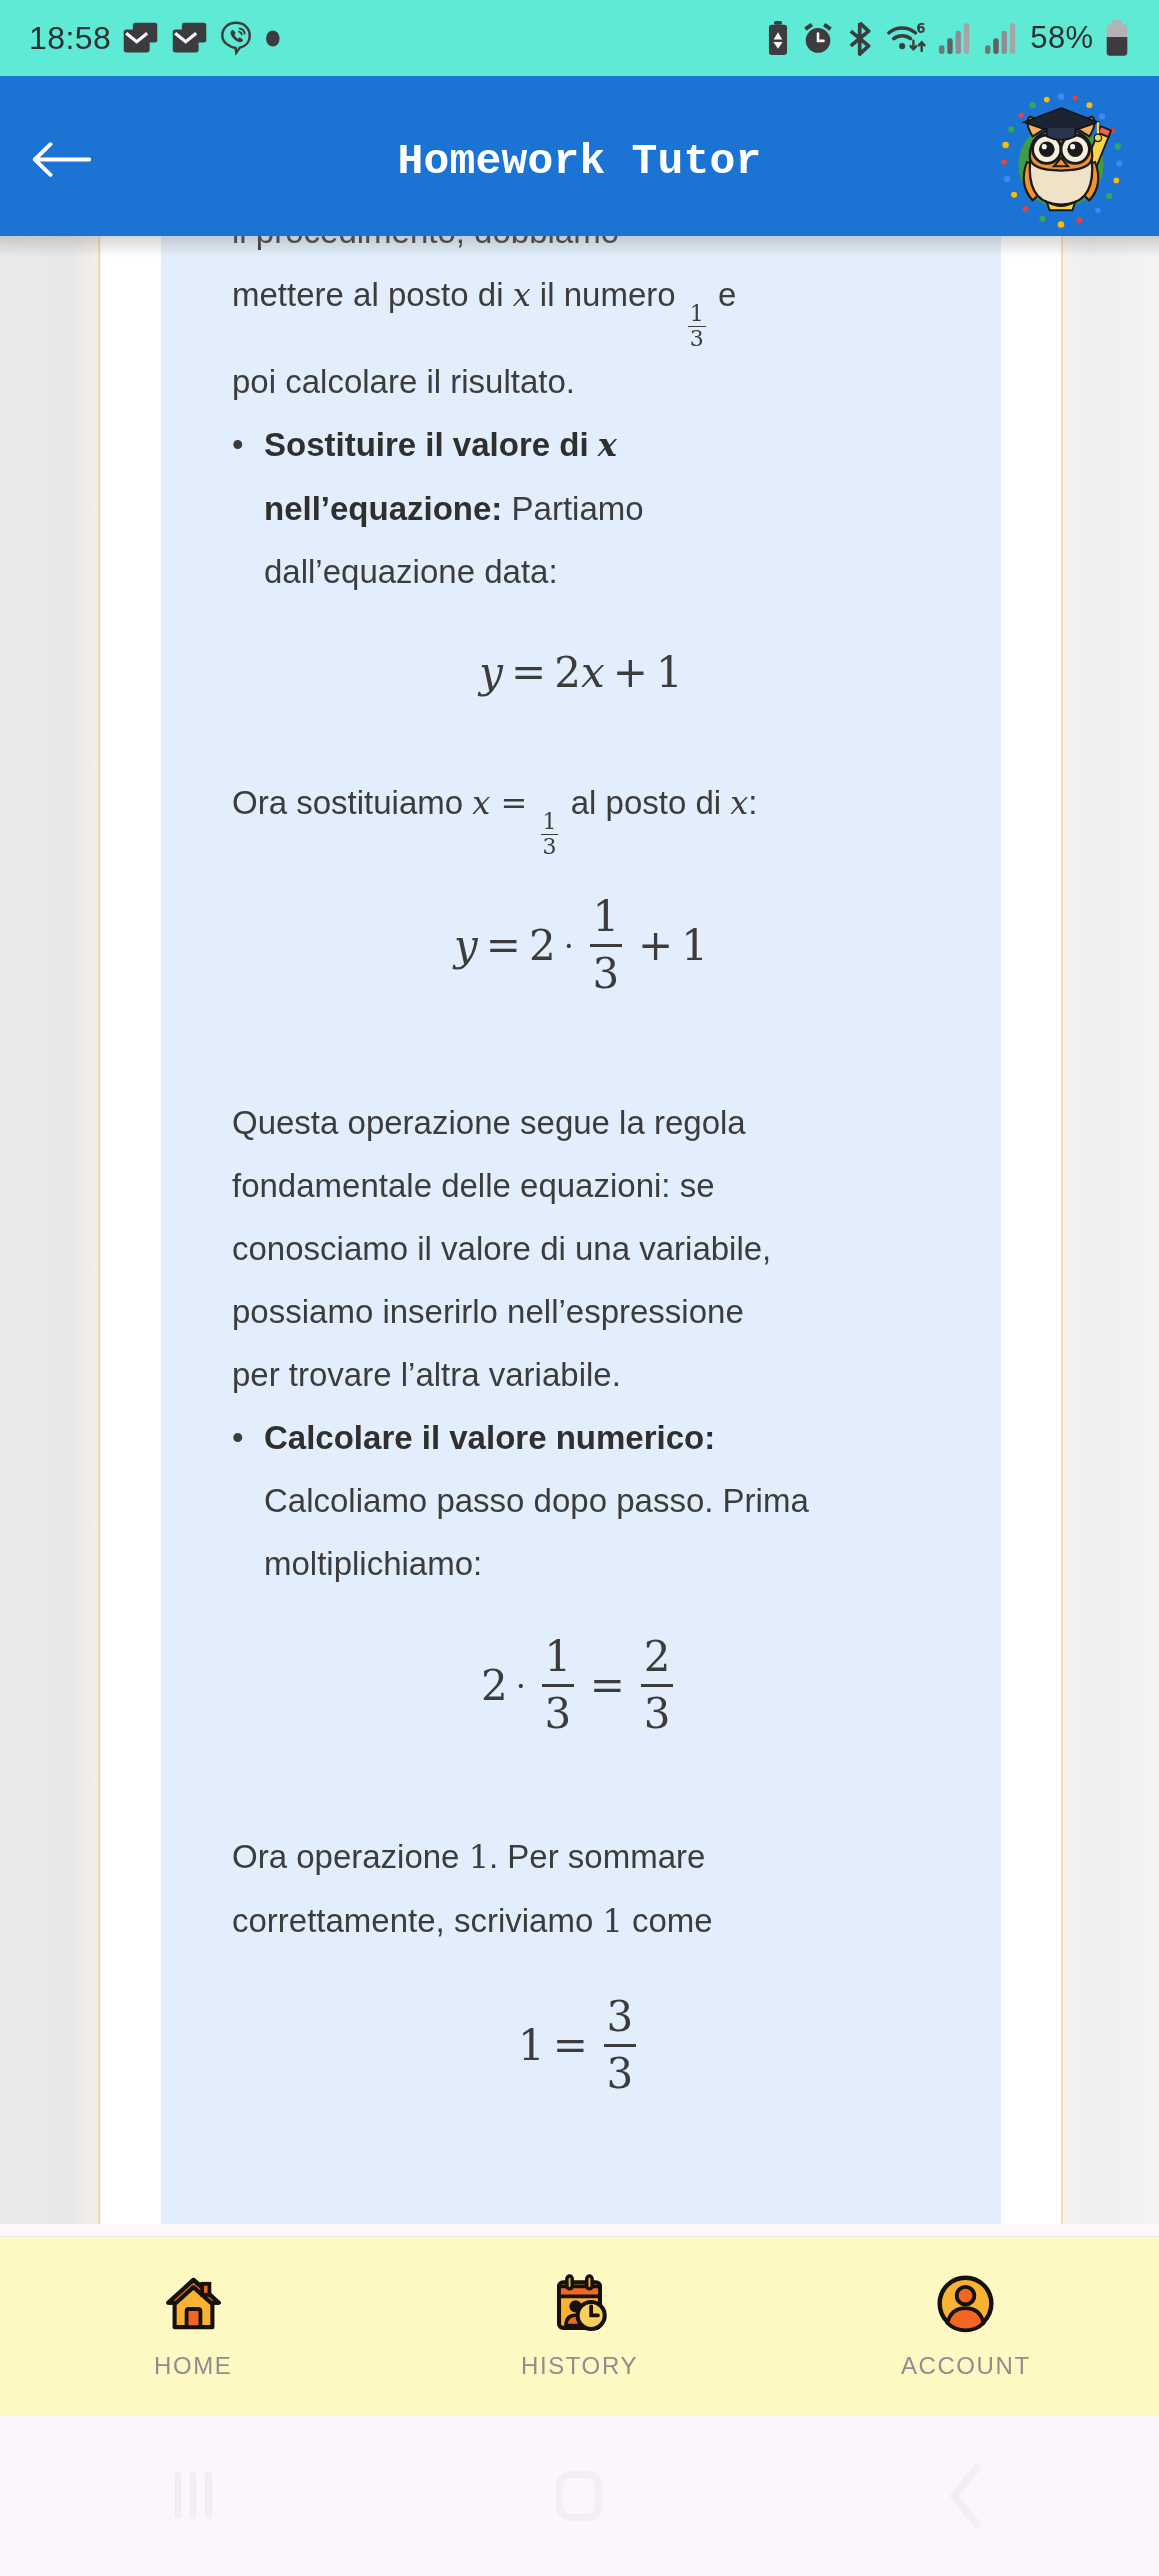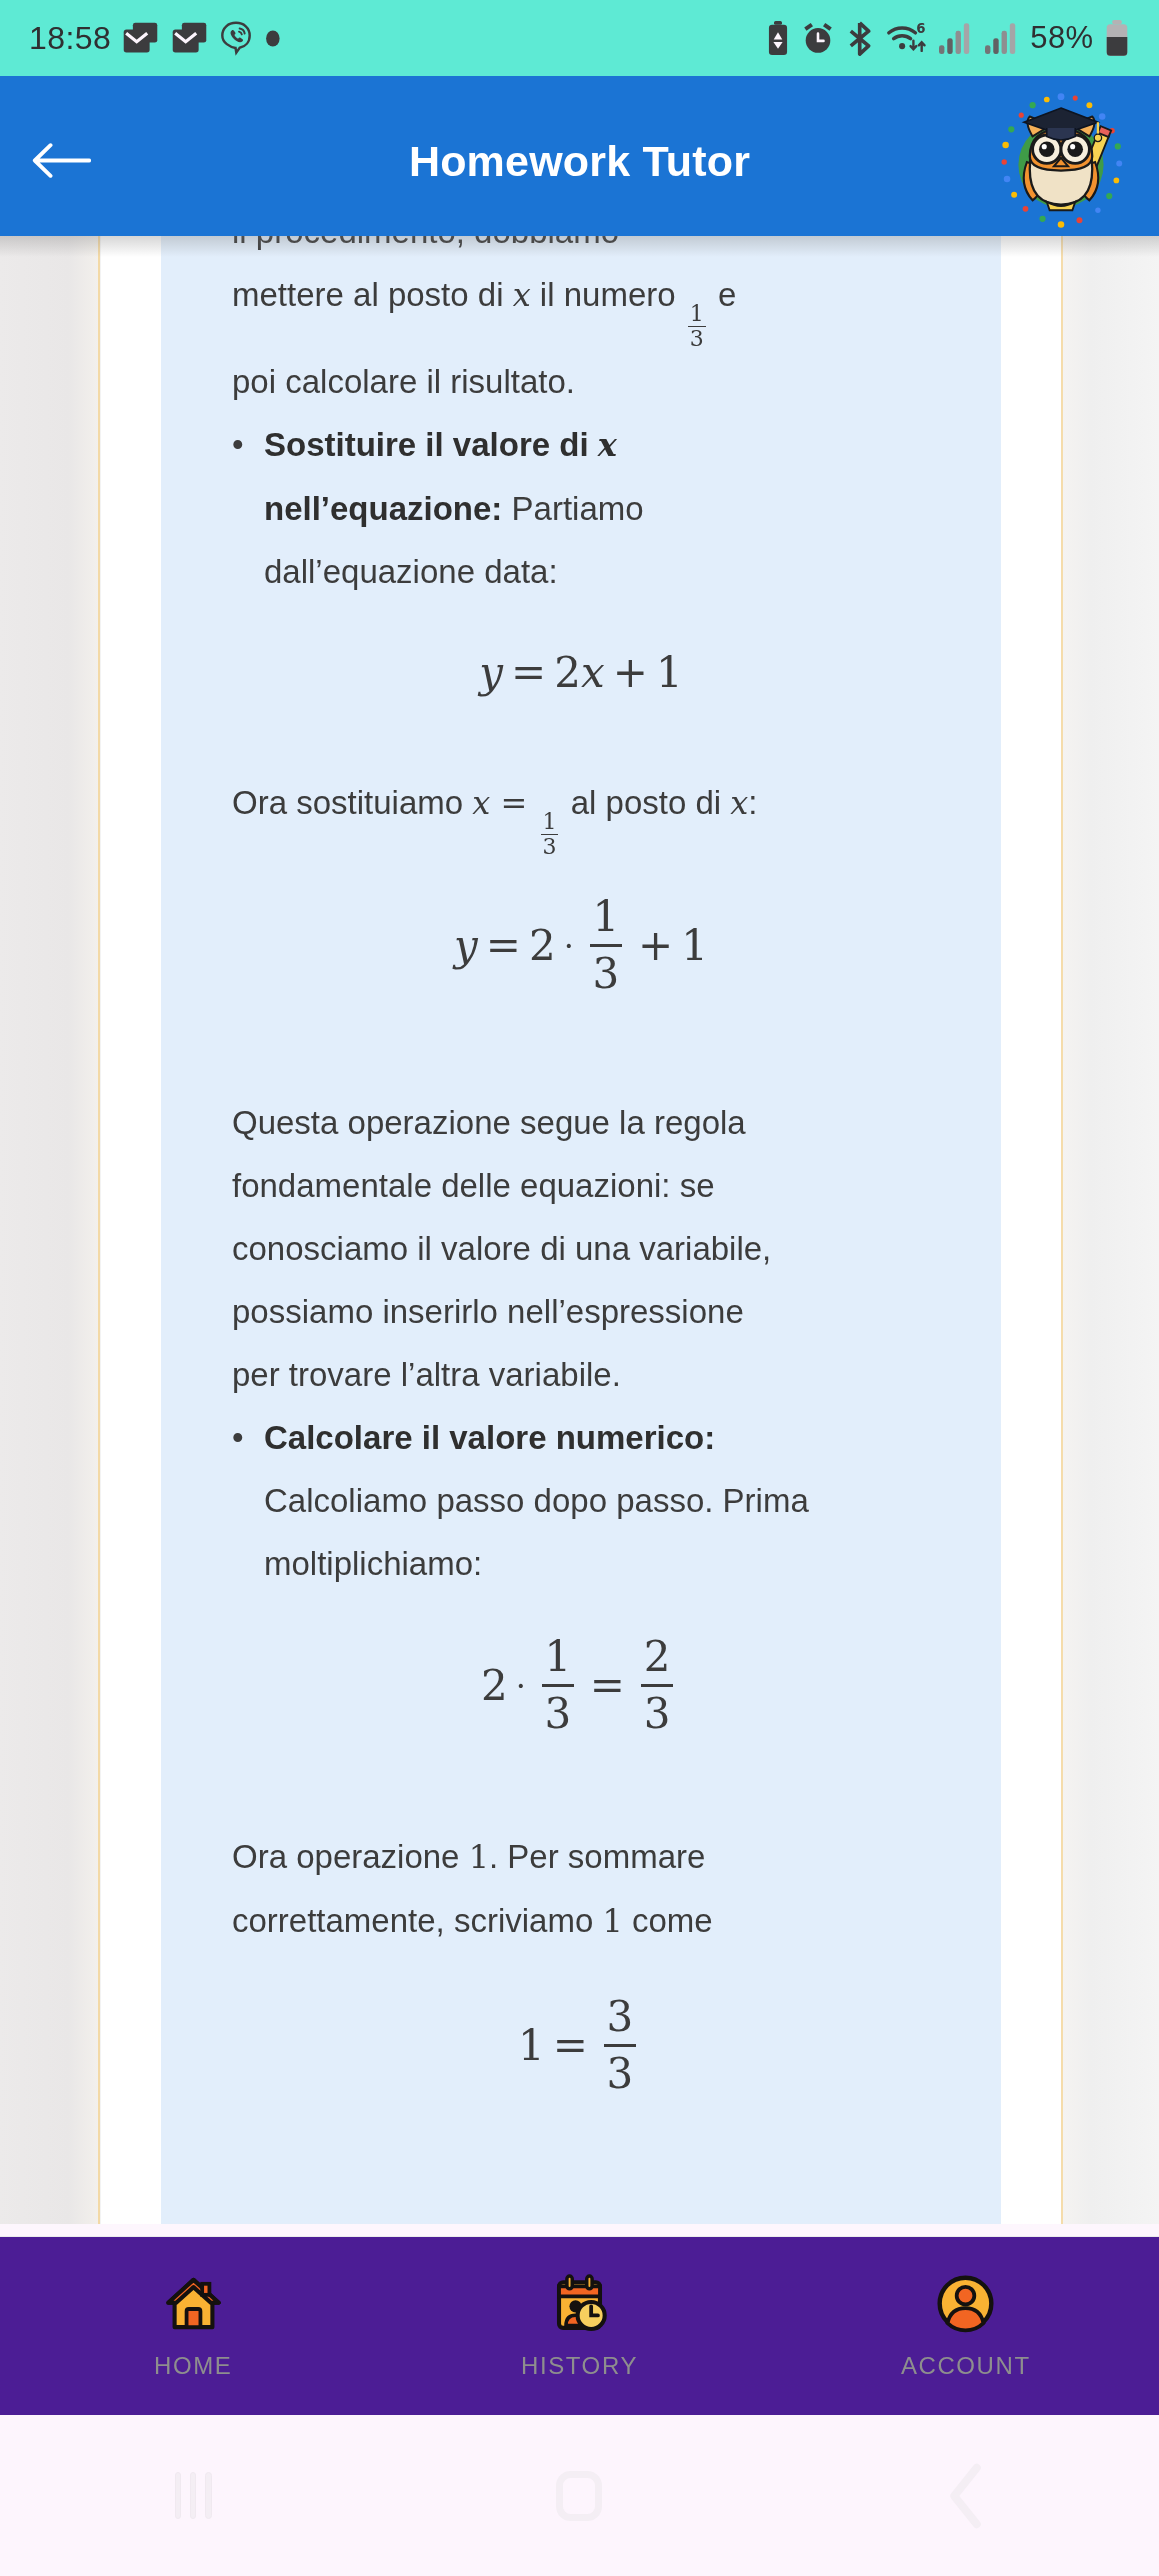--- a/index.html
+++ b/index.html
@@ -19,21 +19,21 @@
   }
   .sb-left{ display:flex; align-items:center; gap:11.3px; }
   .sb-time{ font-size:32px; letter-spacing:0.4px; color:#2f2f31; font-weight:400; }
   .sb-right{ margin-left:auto; display:flex; align-items:center; gap:10.5px; }
   .sb-batt-pct{ font-size:31px; color:#2f2f31; letter-spacing:0.4px; }
   svg.ic{ display:block; }
 
   
   .appbar{
     position:absolute; top:76px; left:0; width:1159px; height:171px;
-    background:#1b74d4; display:flex; align-items:center;
+    background:#1b74d4; display:flex; align-items:center;font-family:Liberation Mono, monospace;
   }
   .backbtn{
     width:121px; height:171px; display:flex; align-items:center; justify-content:center;
   }
   .appbar-title{
     position:absolute; left:0; right:0; text-align:center;
     font-size:43px; color:#ffffff; font-weight:700; letter-spacing:0.2px;
     pointer-events:none;
   }
   .avatar{
@@ -105,21 +105,21 @@
     display:inline-flex; flex-direction:column; align-items:center;
     margin:0 8px; line-height:1.06;
   }
   .frac-big .num{ font-size:42px; }
   .frac-big .bar{ width:100%; min-width:32px; height:2.4px; background:#3c3c3c; margin:4.8px 0; }
   .frac-big .den{ font-size:42px; }
 
   
   .tabbar{
     position:absolute; top:2236px; left:0; width:1159px; height:179px;
-    background:#4c1d95; display:flex; align-items:center;
+    background:#fef9c3; display:flex; align-items:center;
     border-top:0.8px solid #ebebeb;
   }
   .tab{
     flex:1; display:flex; flex-direction:column; align-items:center; gap:17.7px;
   }
   .tab-label{
     font-size:24px; letter-spacing:1.6px; color:#8e8e8e;
     font-family:"Liberation Sans", sans-serif;
   }
   .tab-icon{ width:63px; height:63px; }

